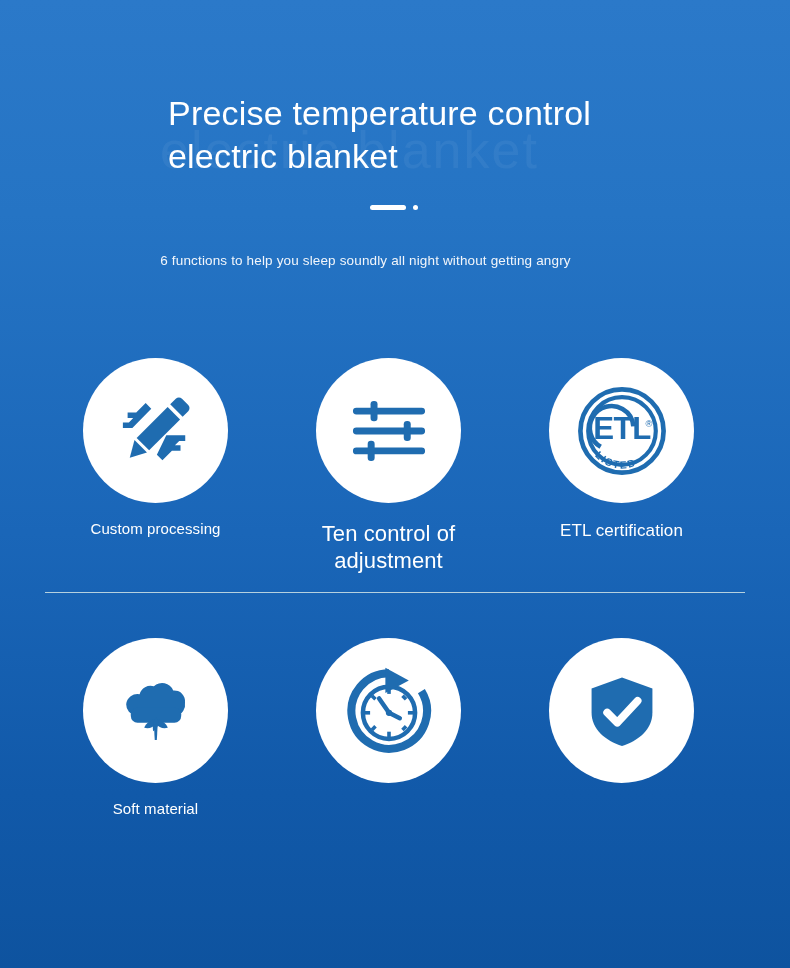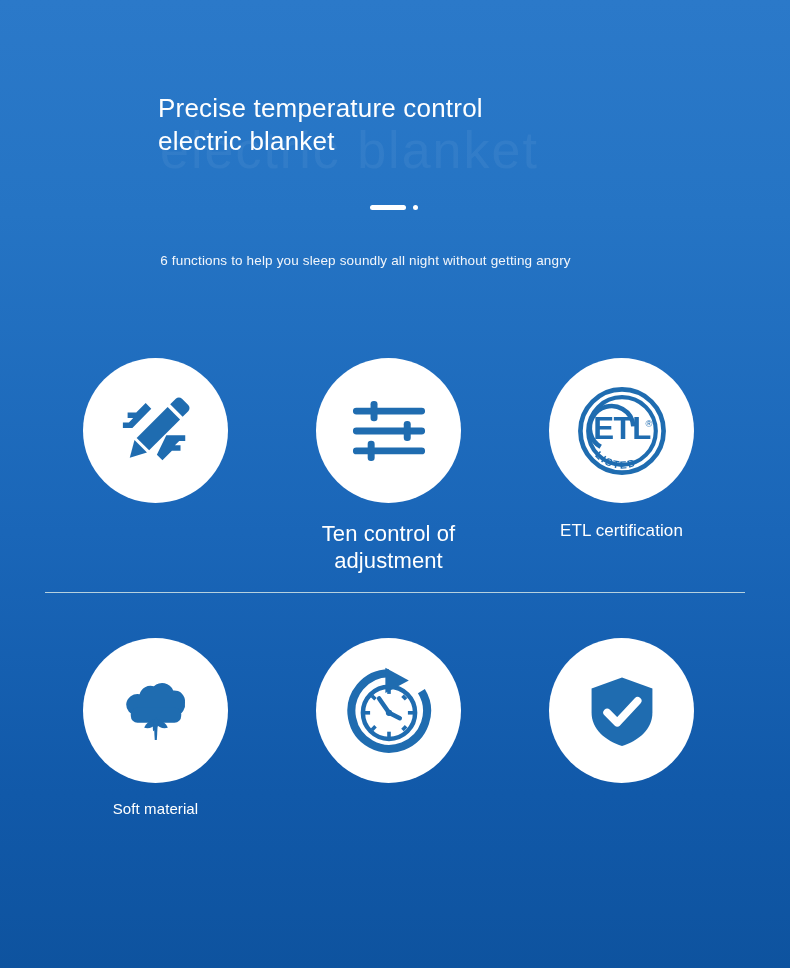--- a/index.html
+++ b/index.html
@@ -31,25 +31,25 @@
     font-size: 52px;
     letter-spacing: 2px;
     color: rgba(255,255,255,0.055);
     white-space: nowrap;
     font-weight: 400;
     pointer-events: none;
   }
 
   .headline {
     position: absolute;
-    left: 158px;
+    left: 168px;
     top: 92px;
     width: 560px;
     color: #ffffff;
-    font-size: 26px;
+    font-size: 34px;
     line-height: 1.27;
     font-weight: 400;
     letter-spacing: 0.2px;
   }
 
   .divider-mark {
     position: absolute;
     left: 370px;
     top: 205px;
     display: flex;
@@ -165,20 +165,21 @@
 
               <path d="M66.5 19.0 L73.0 12.5 C75.0 10.5 78.2 10.5 80.2 12.5 L87.5 19.8 C89.5 21.8 89.5 25.0 87.5 27.0 L81.0 33.5 Z"></path>
 
               <path d="M38.0 17.5 L27.0 28.5 L17.0 28.5 L17.0 35.0 L23.5 35.0 L18.5 40.0 L11.5 40.0 L11.5 46.5 L22.5 46.5 L44.5 24.0 Z"></path>
 
               <path d="M62.0 55.0 L84.0 55.0 L84.0 61.5 L77.0 61.5 L72.0 66.5 L78.5 66.5 L78.5 73.0 L68.5 73.0 L57.5 84.0 L51.0 77.5 Z"></path>
             </g>
           </svg>
         </span>
       </div>
+      <div class="caption cap-sm">Custom processing</div>
     </div>
 
     <div class="cell">
       <div class="circle">
         <span>
           <svg width="82" height="82" viewBox="0 0 100 100">
             <g fill="#1f6cb0">
               <rect x="6" y="21.5" width="88" height="8.5" rx="4.25"></rect>
               <rect x="27.5" y="13.5" width="8.5" height="24.5" rx="4"></rect>
               <rect x="6" y="45.8" width="88" height="8.5" rx="4.25"></rect>

